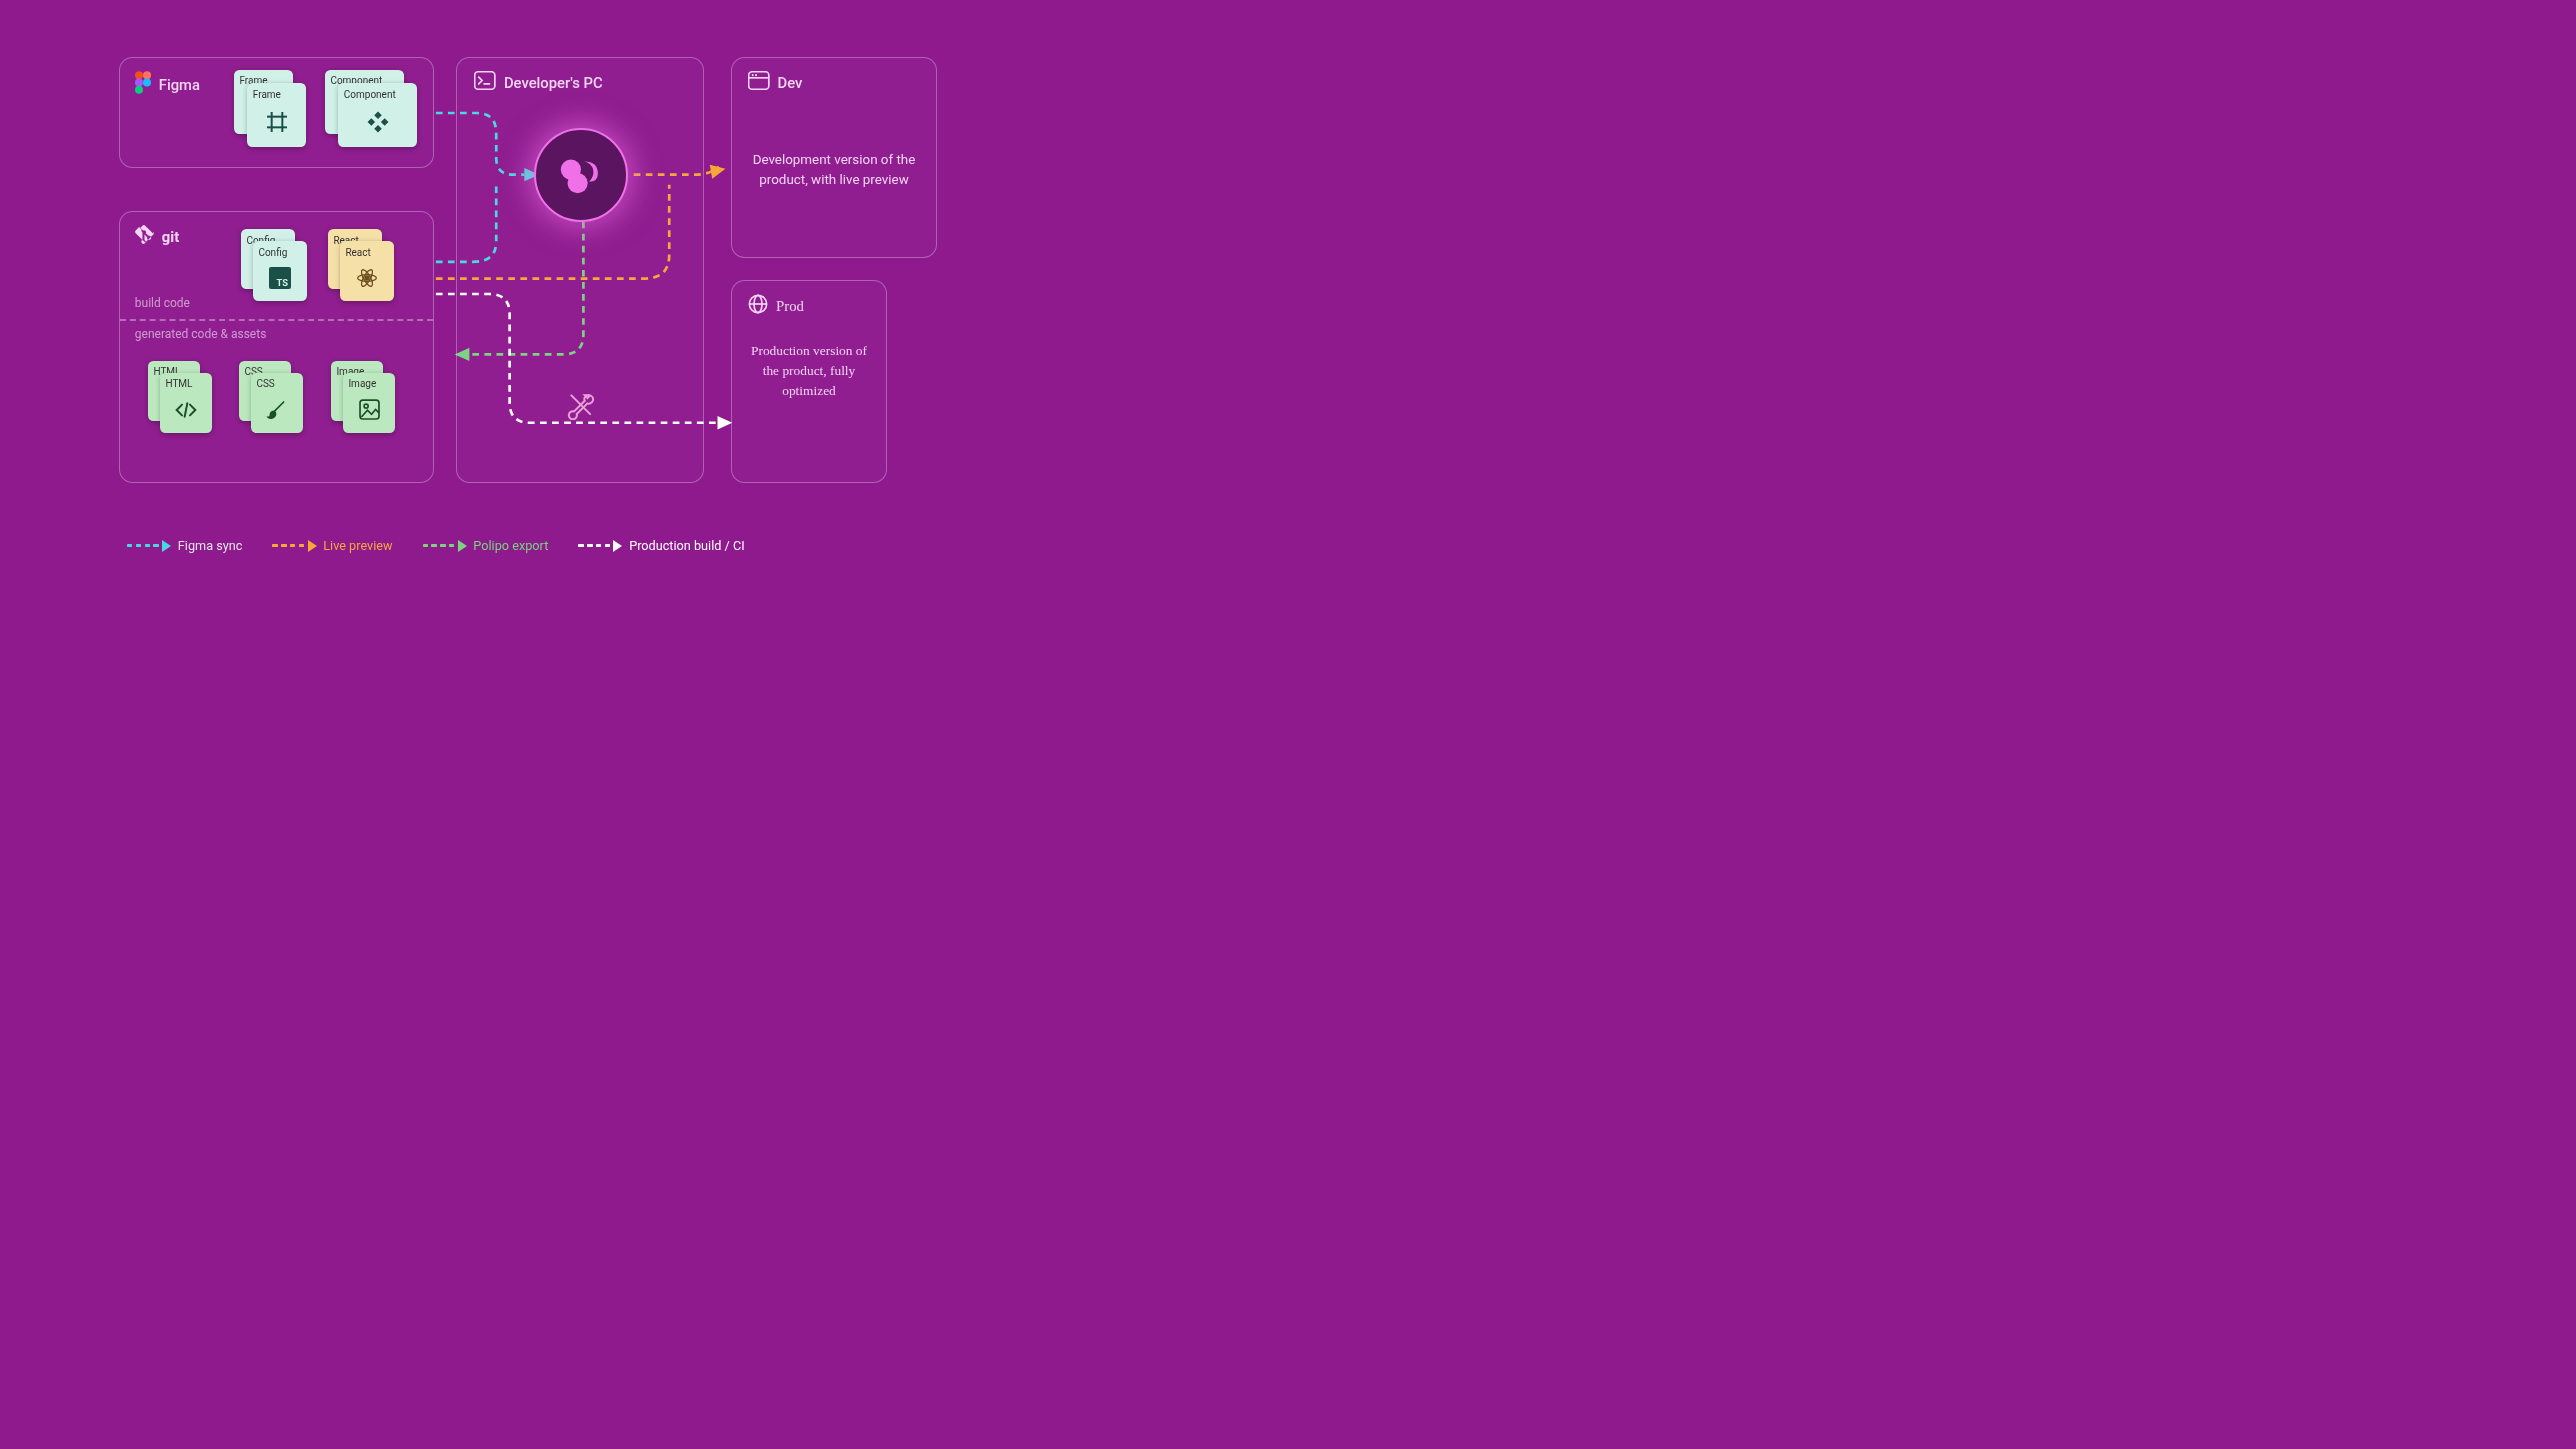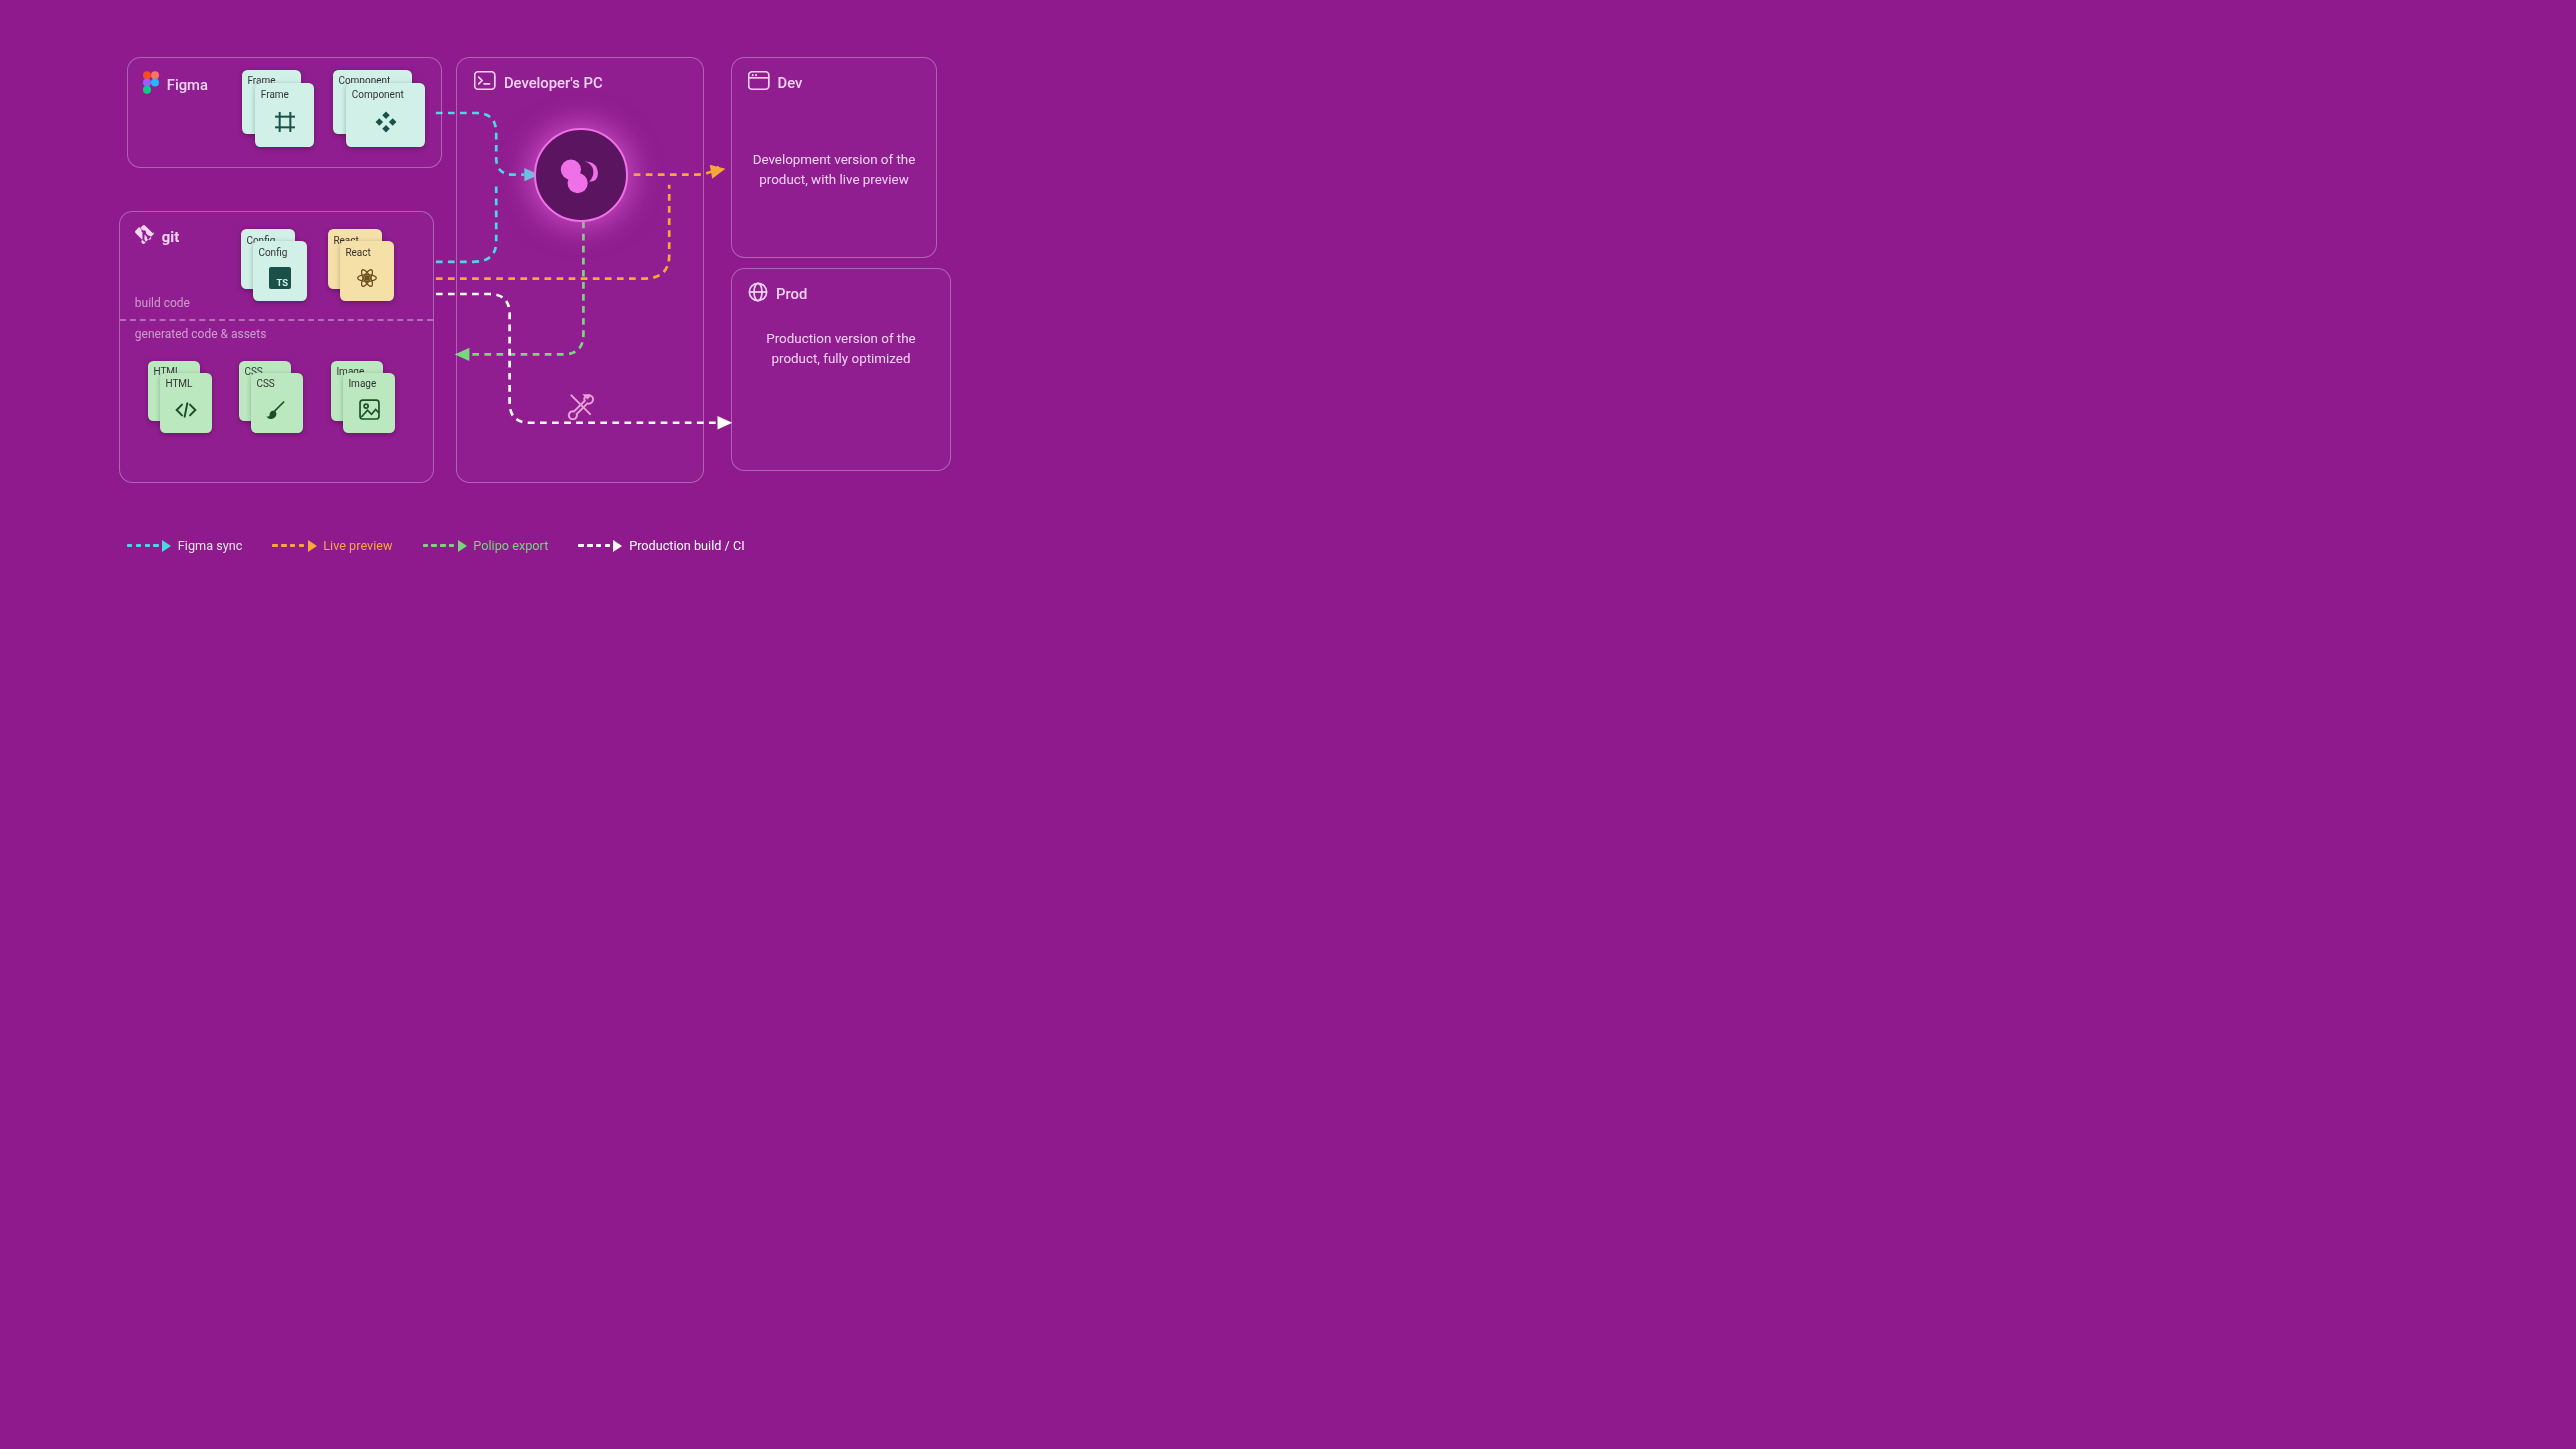--- a/index.html
+++ b/index.html
@@ -119,21 +119,21 @@
 
   <path d="M 650 415 L 960 415 Q 998 415 998 380 L 998 275" stroke="#f5a838" stroke-width="4" stroke-dasharray="10 8" fill="none"></path>
 
   <path d="M 870 330 L 870 498 Q 870 528 840 528 L 700 528" stroke="#7ad47e" stroke-width="4" stroke-dasharray="10 8" fill="none"></path>
   <polygon points="700,518 678,528 700,538" fill="#7ad47e"></polygon>
 
   <path d="M 650 438 L 730 438 Q 760 438 760 468 L 760 600 Q 760 630 790 630 L 1070 630" stroke="#ffffff" stroke-width="4" stroke-dasharray="10 8" fill="none"></path>
   <polygon points="1070,620 1092,630 1070,640" fill="#ffffff"></polygon>
 </svg>
 
-<div class="panel" style="left:127px; top:57px; width:315px; height:111px;">
+<div class="panel" style="left:119px; top:57px; width:315px; height:111px;">
   <div class="panel-title" style="position:absolute; left:14.8px; top:13.4px;">
     <span>
       <svg width="16" height="23" viewBox="0 0 24 34">
         <circle cx="6" cy="6" r="6" fill="#f24e1e"></circle>
         <circle cx="18" cy="6" r="6" fill="#ff7262"></circle>
         <circle cx="6" cy="17" r="6" fill="#a259ff"></circle>
         <circle cx="18" cy="17" r="6" fill="#1abcfe"></circle>
         <circle cx="6" cy="28" r="6" fill="#0acf83"></circle>
       </svg>
     </span>
@@ -299,21 +299,21 @@
         <line x1="1" y1="10" x2="31" y2="10" stroke="#f5d5f5" stroke-width="2.5"></line>
         <circle cx="7" cy="6" r="1.5" fill="#f5d5f5"></circle>
           <circle cx="12" cy="6" r="1.5" fill="#f5d5f5"></circle>
       </svg>
     </span>
     <span>Dev</span>
   </div>
   <div class="desc-text" style="position:absolute; left:16px; right:16px; top:60px;margin-top:32px;">Development version of the product, with live preview</div>
 </div>
 
-<div class="panel" style="left:731px; top:268px; width:220px; height:203px;">
+<div class="panel" style="left:731px; top:280px; width:156px; height:203px;font-family:Liberation Serif, serif;">
   <div class="panel-title" style="position:absolute; left:16px; top:13.4px;">
     <span>
       <svg width="20" height="20" viewBox="0 0 30 30" fill="none" stroke="#f5d5f5" stroke-width="2.5">
         <circle cx="15" cy="15" r="13"></circle>
         <ellipse cx="15" cy="15" rx="6" ry="13"></ellipse>
         <line x1="2" y1="15" x2="28" y2="15"></line>
       </svg>
     </span>
     <span>Prod</span>
   </div>

